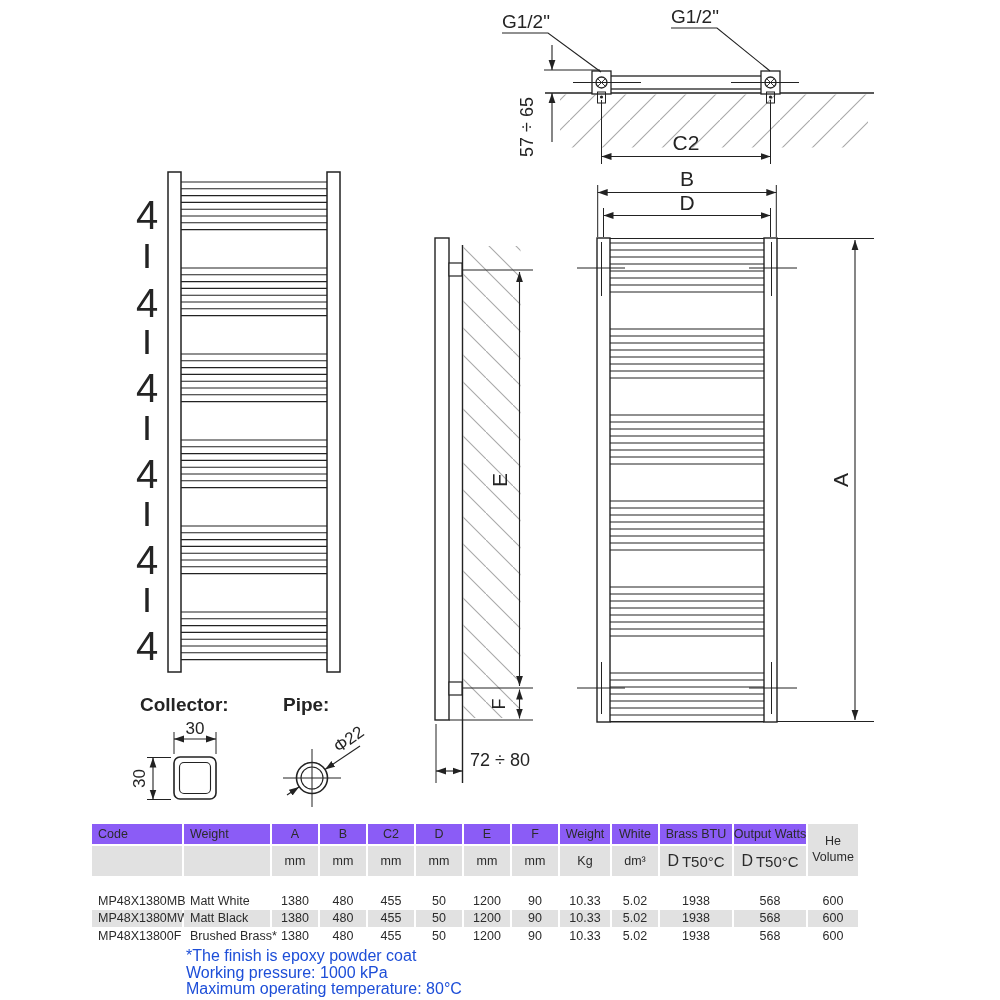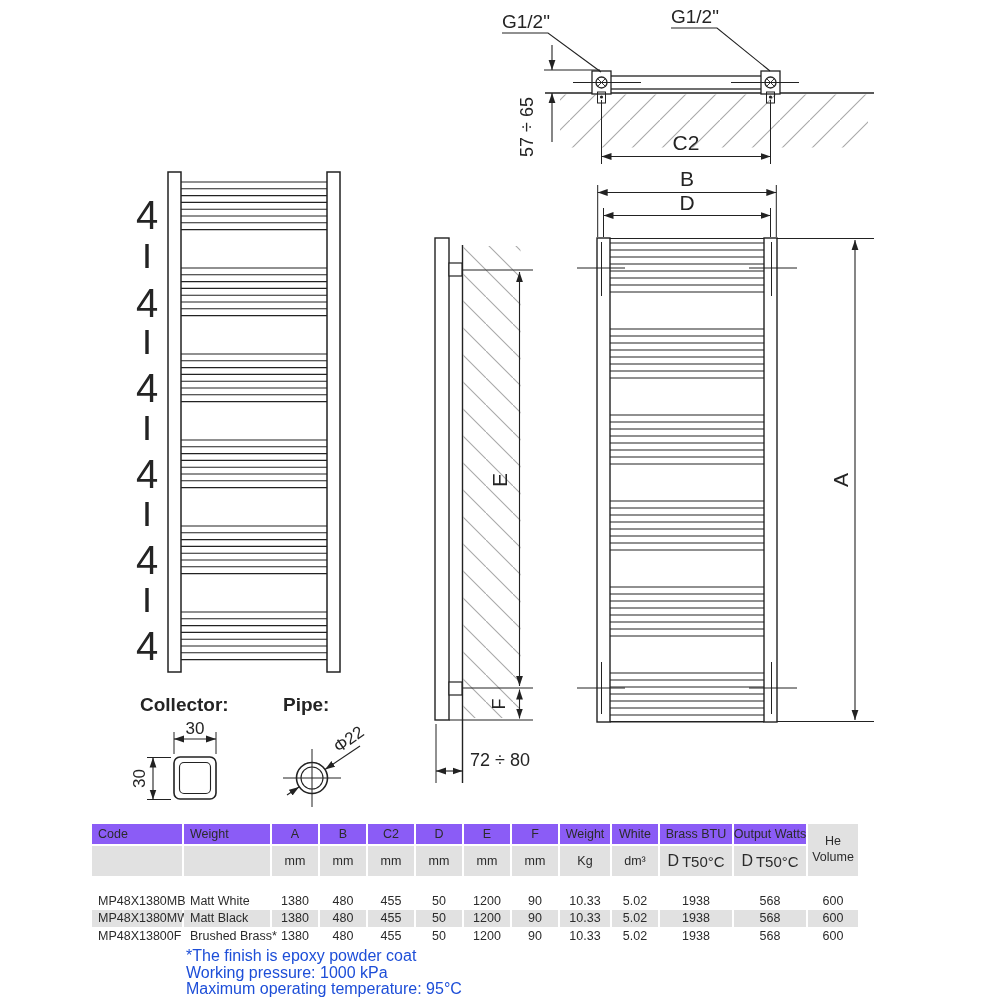--- a/index.html
+++ b/index.html
@@ -367,15 +367,15 @@
     <div class="dc">10.33</div>
     <div class="dc">5.02</div>
     <div class="dc">1938</div>
     <div class="dc">568</div>
     <div class="dc">600</div>
   </div>
 
   <div class="notes">
     <div>*The finish is epoxy powder coat</div>
     <div>Working pressure: 1000 kPa</div>
-    <div>Maximum operating temperature: 95°C</div>
+    <div>Maximum operating temperature: 80°C</div>
   </div>
 </div>
 
 </body></html>

